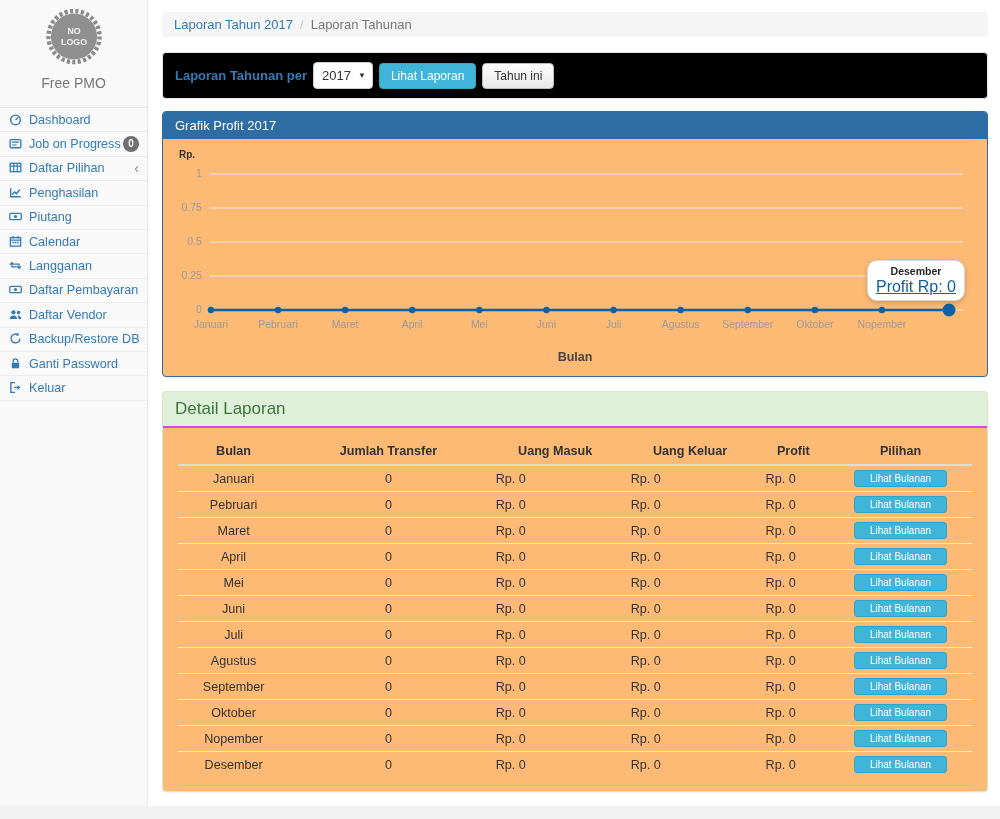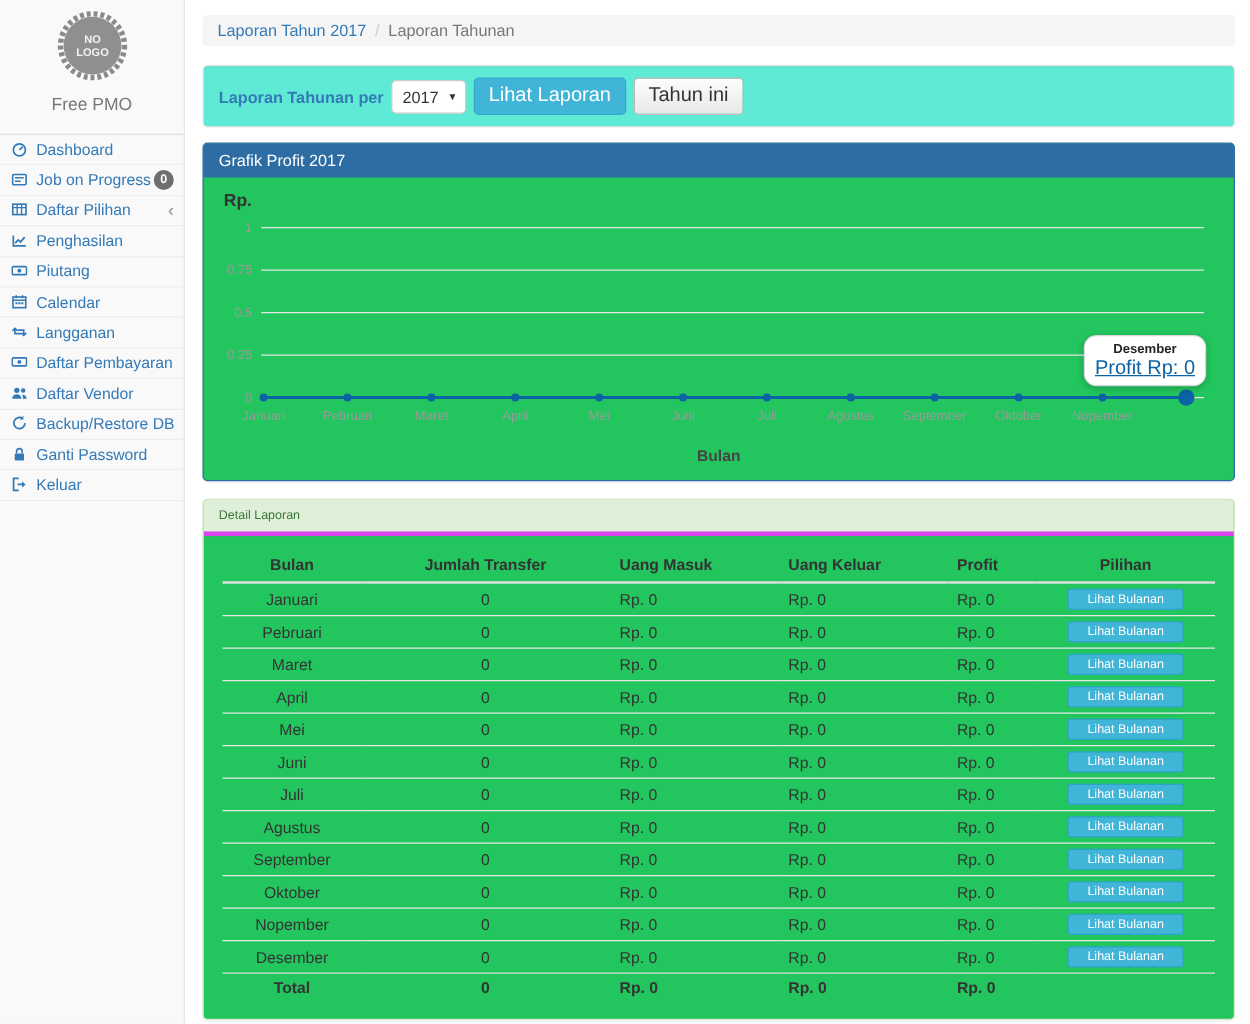--- a/index.html
+++ b/index.html
@@ -24,56 +24,56 @@
   .side-item .chev { margin-left:auto; color:#888; font-size:14px; line-height:1; }
 
   
   .main { flex:1; background:#fff; padding:12px 12px 0 14px; }
 
   .breadcrumb { background:#f5f5f5; border-radius:4px; padding:5px 12px; margin-bottom:15px; font-size:13px; }
   .breadcrumb a { color:#337ab7; text-decoration:none; }
   .breadcrumb .sep { color:#ccc; margin:0 7px; }
   .breadcrumb .current { color:#777; }
 
-  .well { background:#5eead4; border:1px solid #e3e3e3; border-radius:4px; padding:9px 12px; margin-bottom:12px;
+  .well { background:#000000; border:1px solid #e3e3e3; border-radius:4px; padding:9px 12px; margin-bottom:12px;
           display:flex; align-items:center; box-shadow:inset 0 1px 1px rgba(0,0,0,.05); }
   .well .flabel { color:#337ab7; font-weight:bold; margin-right:6px; }
   .select-box { background:#fff; border:1px solid #ccc; border-radius:4px; height:27px; width:60px;
                 display:inline-flex; align-items:center; justify-content:space-between; padding:0 6px 0 8px;
                 margin-right:6px; cursor:pointer; }
   .select-box .caret { font-size:8px; color:#333; }
-  .btn { border-radius:4px; font-size:16px; padding:5px 11px; cursor:pointer; border:1px solid transparent; }
+  .btn { border-radius:4px; font-size:12px; padding:5px 11px; cursor:pointer; border:1px solid transparent; }
   .btn-info { background:#41b5d8; border-color:#35a8cc; color:#fff; margin-right:6px; }
   .btn-default { background:linear-gradient(#fdfdfd,#e8e8e8); border-color:#bbb; color:#333;text-align:center; }
 
-  .panel { border-radius:4px; box-shadow:0 1px 1px rgba(0,0,0,.05); margin-bottom:14px; background:#22c55e; }
+  .panel { border-radius:4px; box-shadow:0 1px 1px rgba(0,0,0,.05); margin-bottom:14px; background:#fdba74; }
   .panel-primary { border:1px solid #2e6da4; }
   .panel-primary .panel-heading { background:#2e6da4; color:#fff; padding:6px 12px; font-size:13px;
                                   border-radius:3px 3px 0 0; }
   .panel-success { border:1px solid #d6e9c6; }
-  .panel-success .panel-heading { background:#dff0d8; color:#3c763d; padding:7px 12px; font-size:10px;
-                                  border-radius:3px 3px 0 0; border-bottom:4px solid #d946ef; }
+  .panel-success .panel-heading { background:#dff0d8; color:#3c763d; padding:7px 12px; font-size:17px;
+                                  border-radius:3px 3px 0 0; border-bottom:2px solid #d946ef; }
 
   .chart-body { padding:8px 10px 8px 10px; }
-  .ylab { font-weight:bold; color:#333; font-size:14px; margin:2px 0 0 6px; }
+  .ylab { font-weight:bold; color:#333; font-size:10px; margin:2px 0 0 6px; }
   .chart-wrap { position:relative; }
   .chart-wrap svg { display:block; width:100%; height:190px; }
   .xlab { text-align:center; font-weight:bold; color:#444; font-size:12.5px; margin-top:0; padding-bottom:4px; }
   .tooltip { position:absolute; right:12px; top:100px; background:#fff; border:1px solid #d8d8d8;
              border-radius:10px; box-shadow:0 2px 5px rgba(0,0,0,.18); padding:4px 8px; text-align:center; }
   .tooltip .t1 { font-weight:bold; color:#262626; font-size:10.5px; }
   .tooltip .t2 { color:#0b62a4; font-size:16px; margin-top:1px;text-decoration:underline; }
 
   .table-body { padding:10px 15px 14px; }
   table { width:100%; border-collapse:collapse; font-size:12.6px; }
   th { font-weight:bold; color:#333; padding:6px 8px; border-bottom:2px solid #ddd; }
   td { padding:4px 8px; border-top:1px solid #e7e7e7; color:#333; }
   tbody tr:first-child td { border-top:none; }
   .c { text-align:center; } .r { text-align:left; }
-  th.c { text-align:center; } th.r { text-align:left; }
+  th.c { text-align:center; } th.r { text-align:center; }
   col.w1{width:14%} col.w2{width:25%} col.w3{width:17%} col.w4{width:17%} col.w5{width:9%} col.w6{width:18%}
   .btn-xs-info { background:#41b5d8; border:1px solid #2ea3c9; color:#fff; font-size:10px; padding:2px 15px;
                  border-radius:3px; cursor:pointer; }
   tr.total td { font-weight:bold; border-top:1px solid #ddd; }
 </style>
 </head>
 <body>
 
 <div class="page">
 
@@ -385,27 +385,19 @@
                 <td class="c"><button class="btn-xs-info">Lihat Bulanan</button></td>
               </tr>
               <tr>
                 <td class="c">Desember</td>
                 <td class="c">0</td>
                 <td class="r">Rp. 0</td>
                 <td class="r">Rp. 0</td>
                 <td class="r">Rp. 0</td>
                 <td class="c"><button class="btn-xs-info">Lihat Bulanan</button></td>
               </tr>
-              <tr class="total">
-                <td class="c">Total</td>
-                <td class="c">0</td>
-                <td class="r">Rp. 0</td>
-                <td class="r">Rp. 0</td>
-                <td class="r">Rp. 0</td>
-                <td></td>
-              </tr>
             </tbody>
         </table>
       </div>
     </div>
 
   </div>
 </div>
 
 </body></html>

